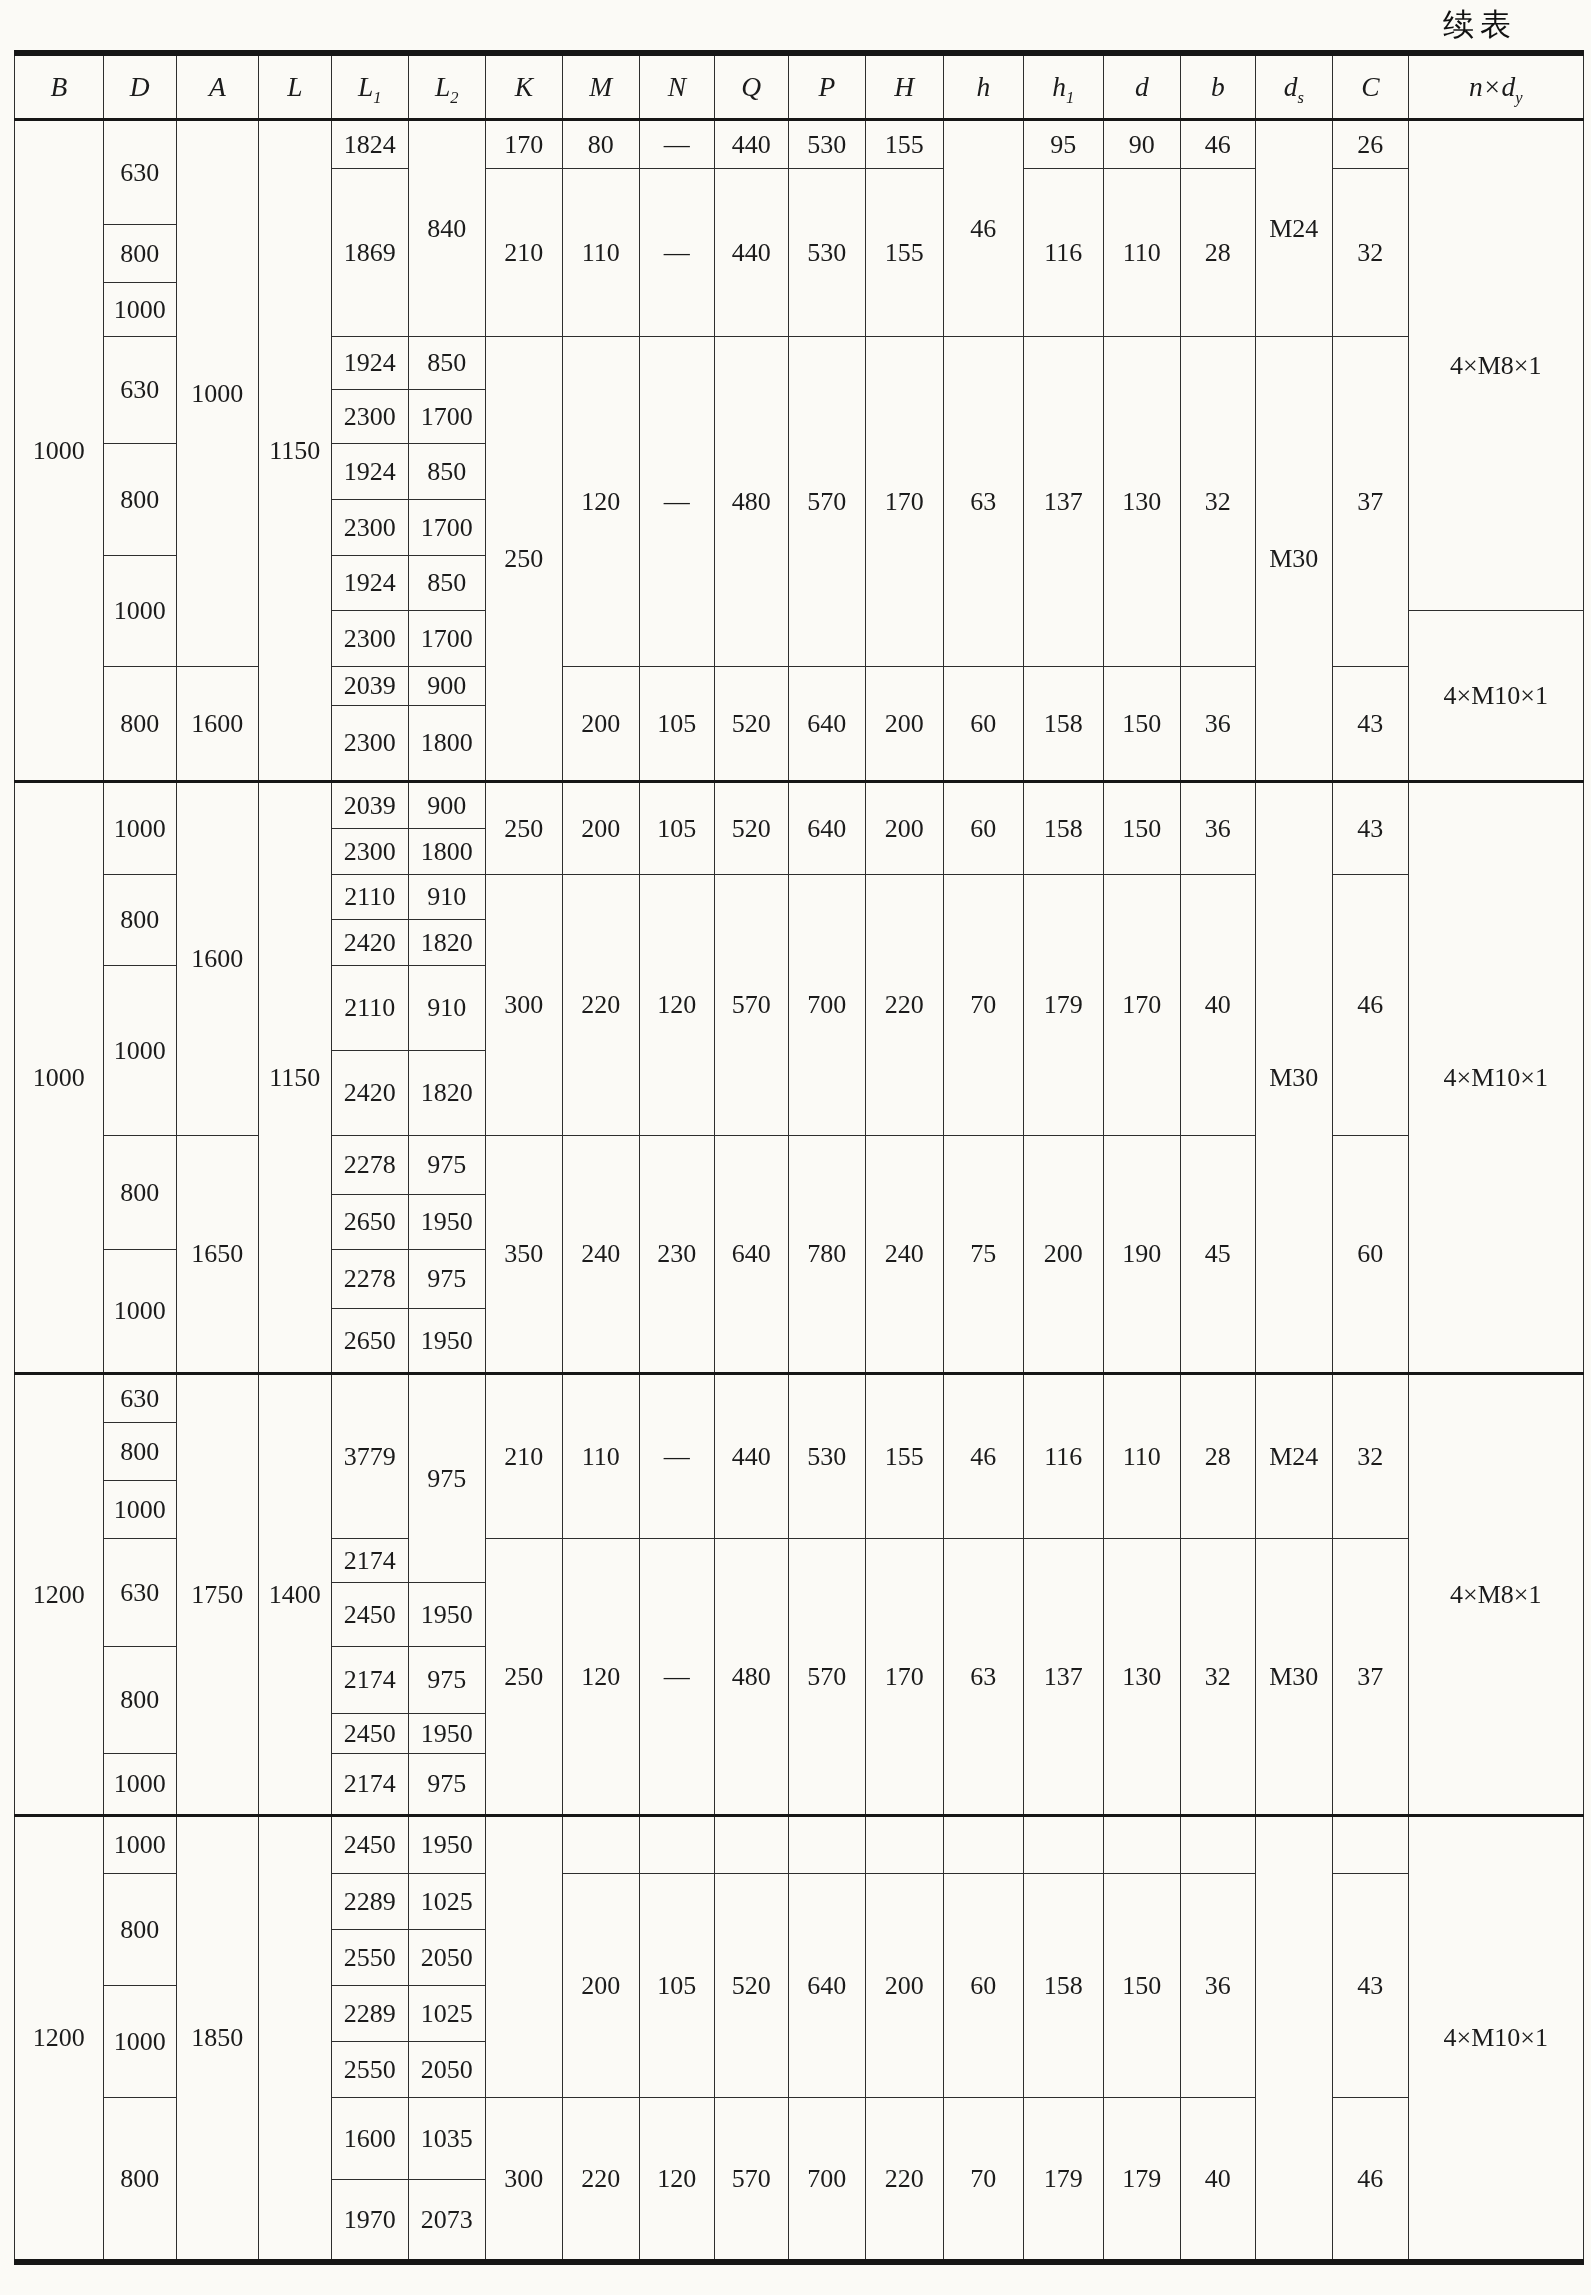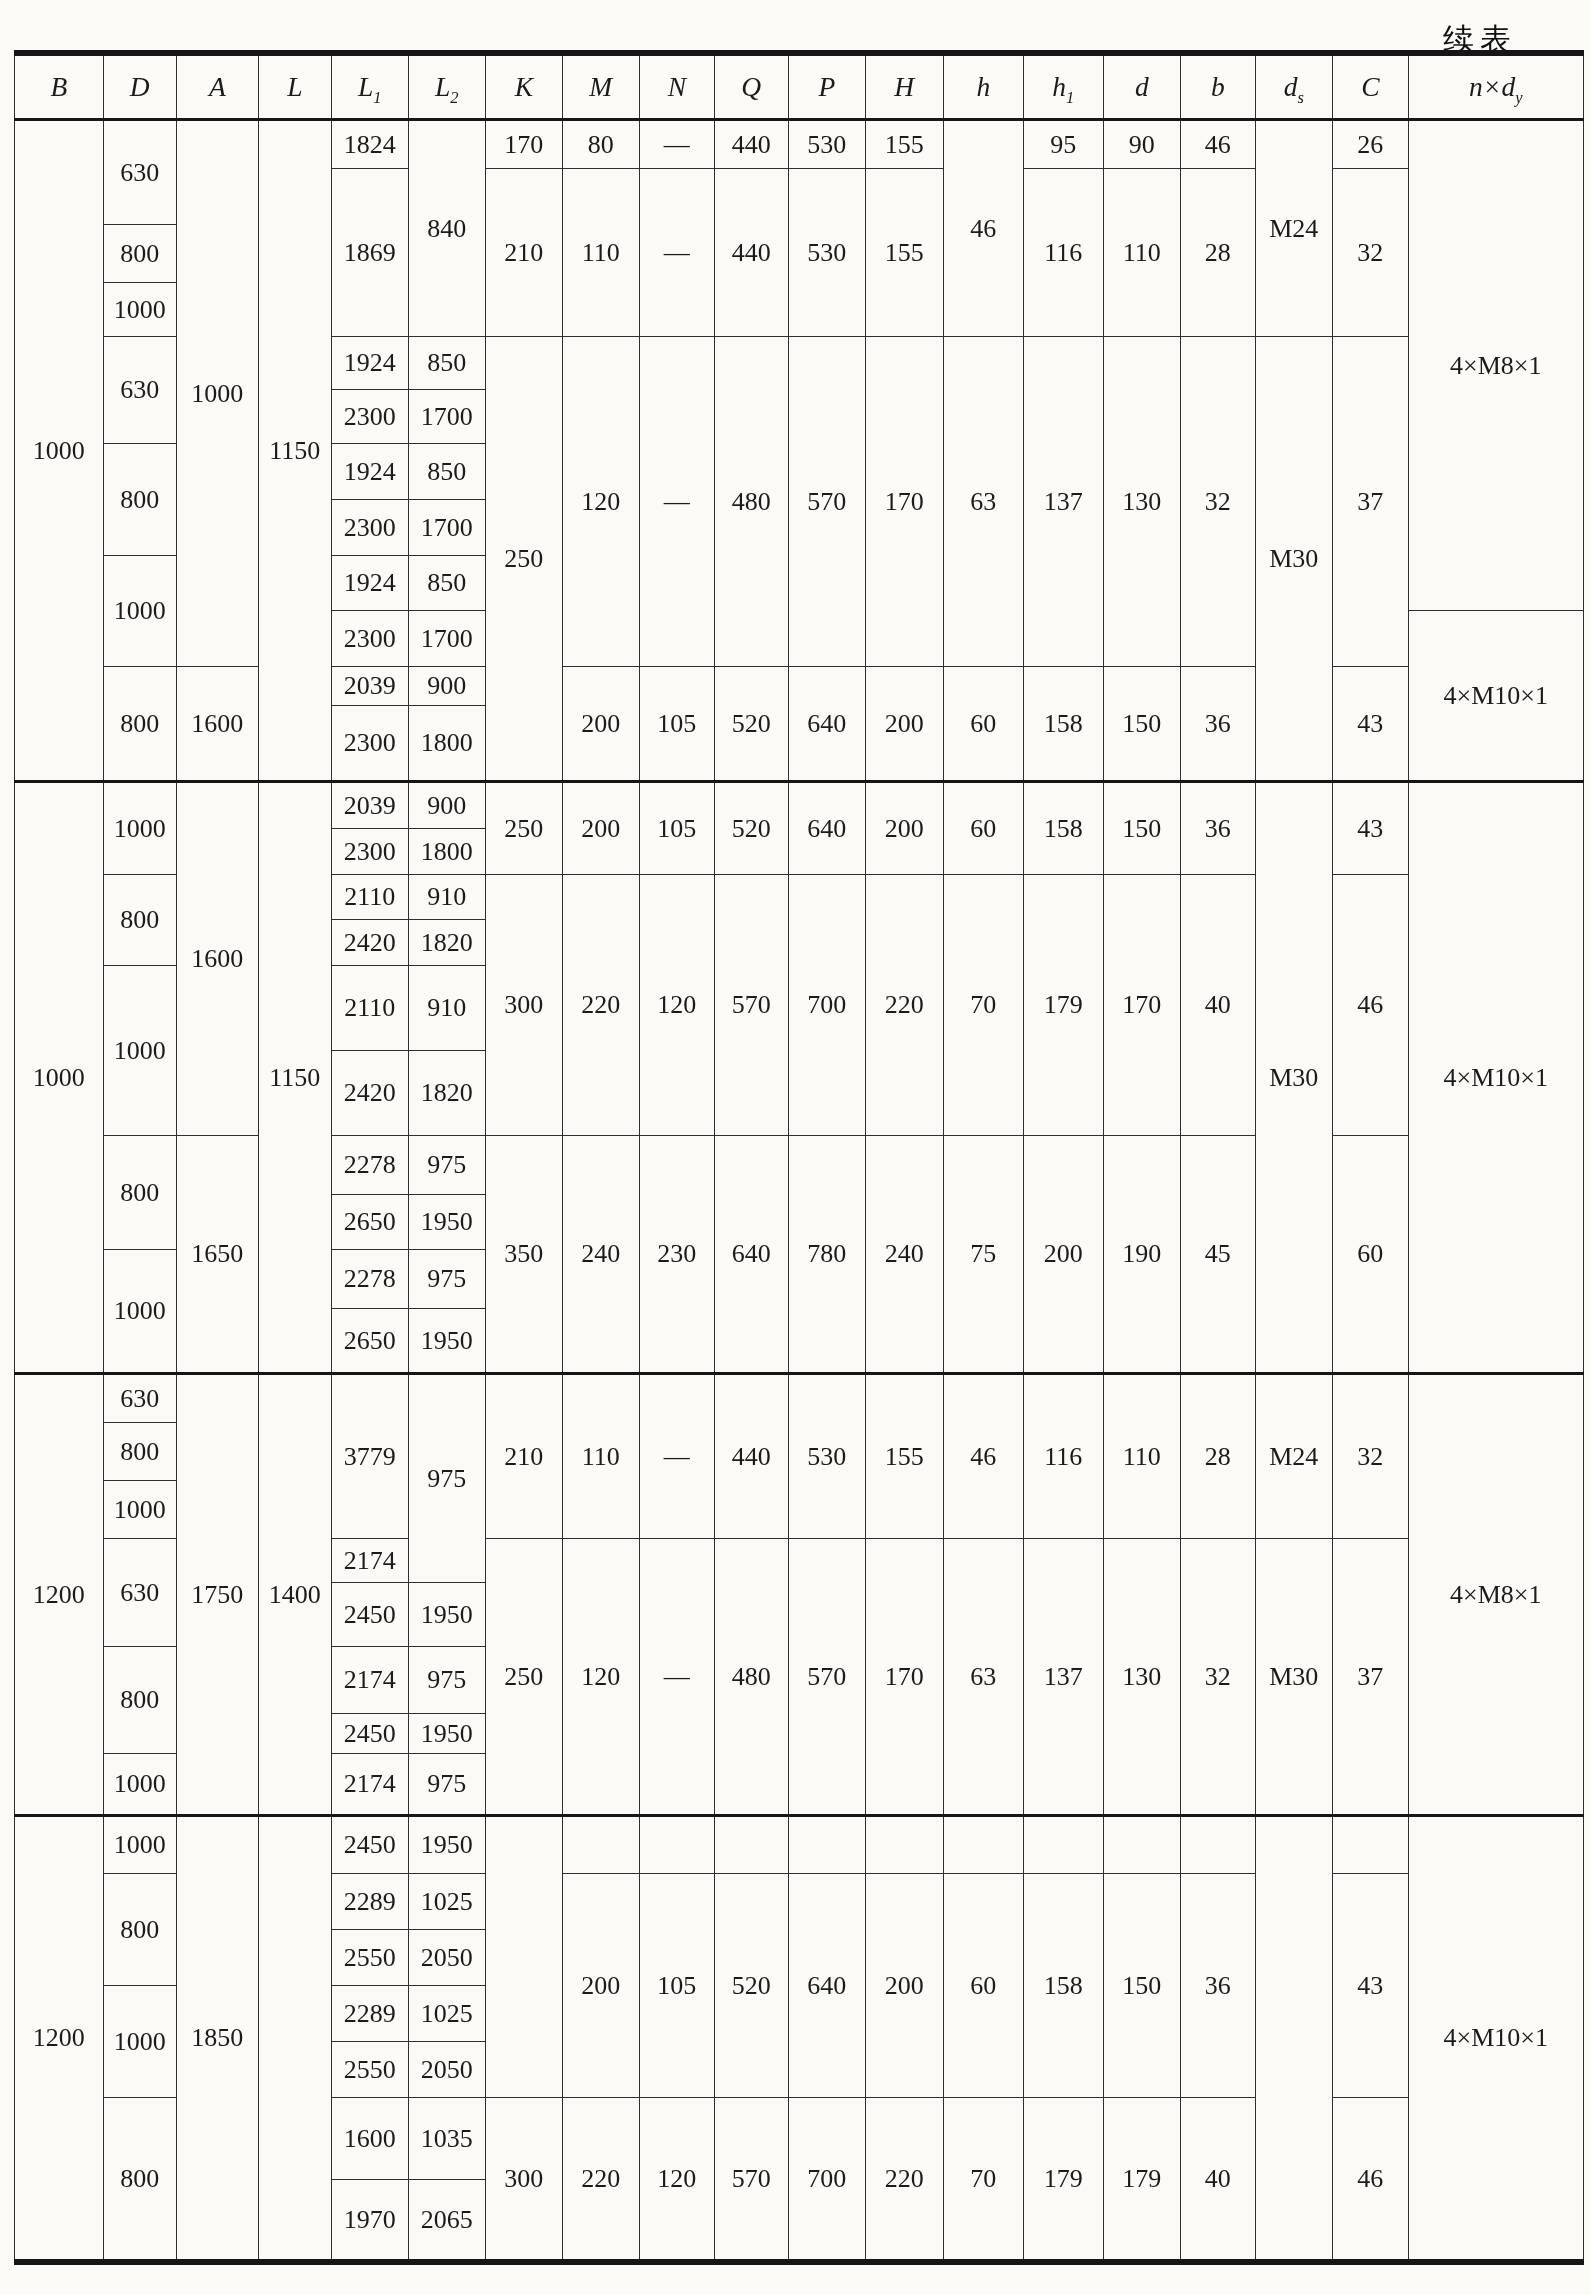--- a/index.html
+++ b/index.html
@@ -5,21 +5,21 @@
   html,body{margin:0;padding:0;}
   body{
     width:1591px;height:2295px;
     background:#fbfaf6;
     font-family:"Liberation Serif","DejaVu Serif",serif;
     color:#1b1b1b;
     position:relative;
   }
   .page{position:absolute;inset:0;}
   .cont-label{
-    position:absolute;left:1443px;top:19px;
+    position:absolute;left:1443px;top:4px;
     font-size:31px;letter-spacing:6px;color:#111;
   }
   table.spec{
     position:absolute;left:13.8px;top:50px;width:1569px;
     border-collapse:collapse;table-layout:fixed;
     border-top:6.9px solid #161616;
     border-bottom:6.9px solid #161616;
     border-left:1.7px solid #3a3a3a;
     border-right:1.7px solid #3a3a3a;
   }
@@ -397,18 +397,18 @@
       <td rowspan="2">700</td>
       <td rowspan="2">220</td>
       <td rowspan="2">70</td>
       <td rowspan="2">179</td>
       <td rowspan="2">179</td>
       <td rowspan="2">40</td>
       <td rowspan="2">46</td>
     </tr>
     <tr style="height:82px">
       <td>1970</td>
-      <td>2065</td>
+      <td>2073</td>
     </tr>
   </tbody>
     </table>
 </div>
 
 
 </body></html>

